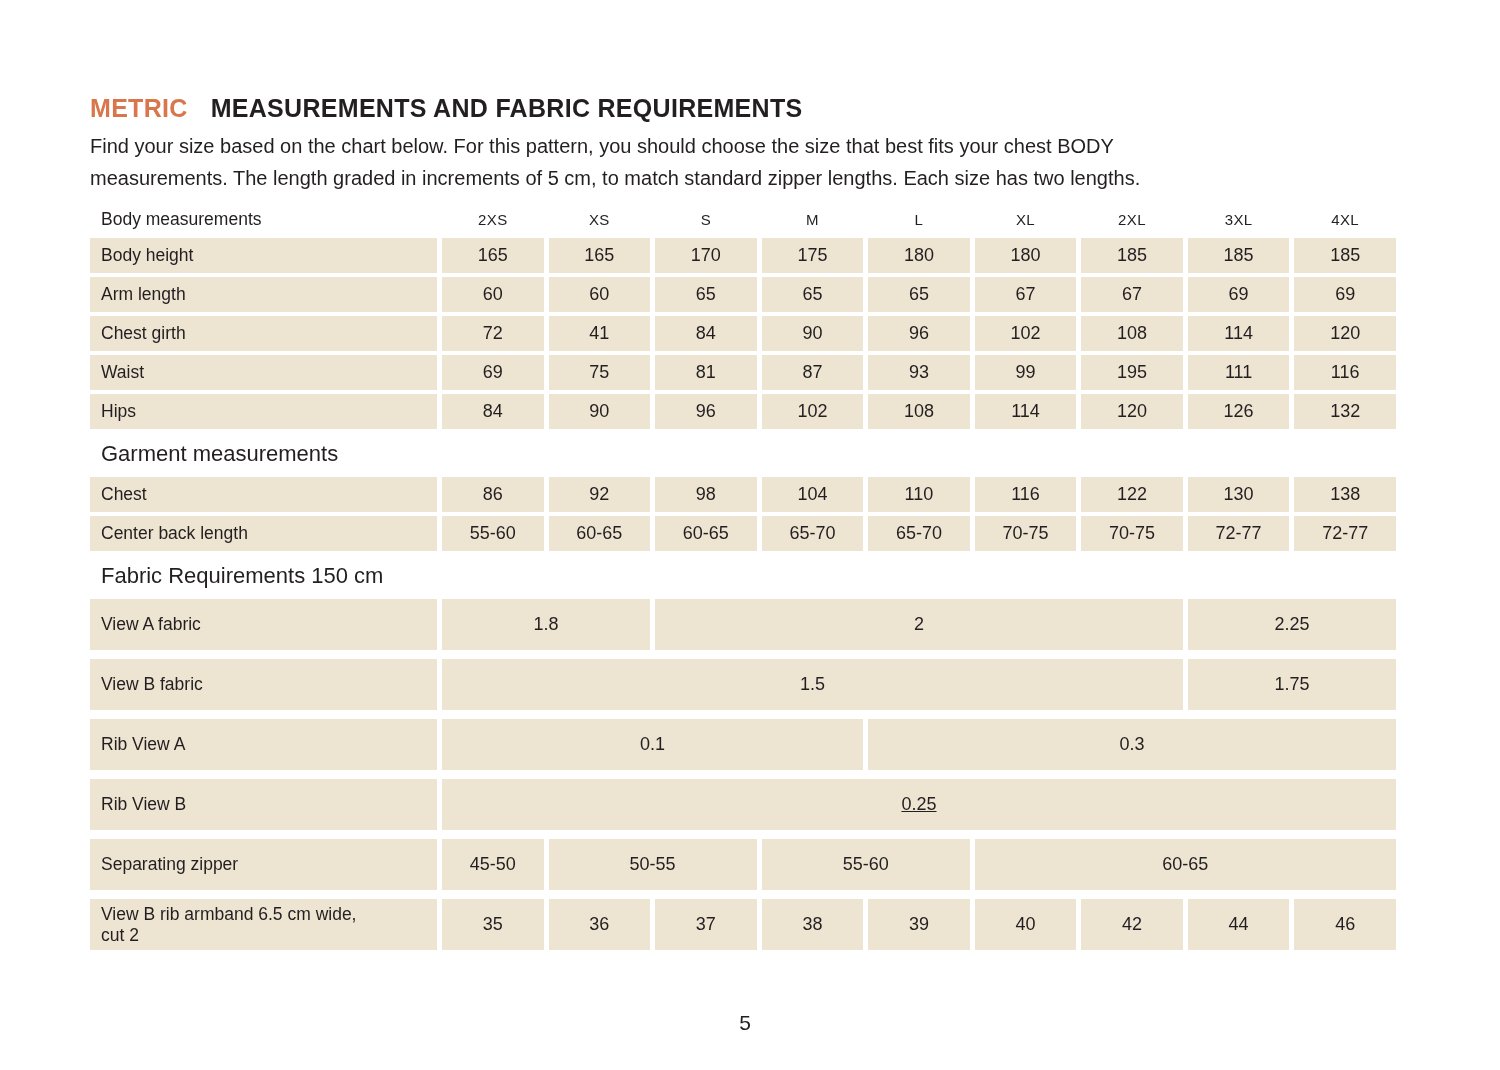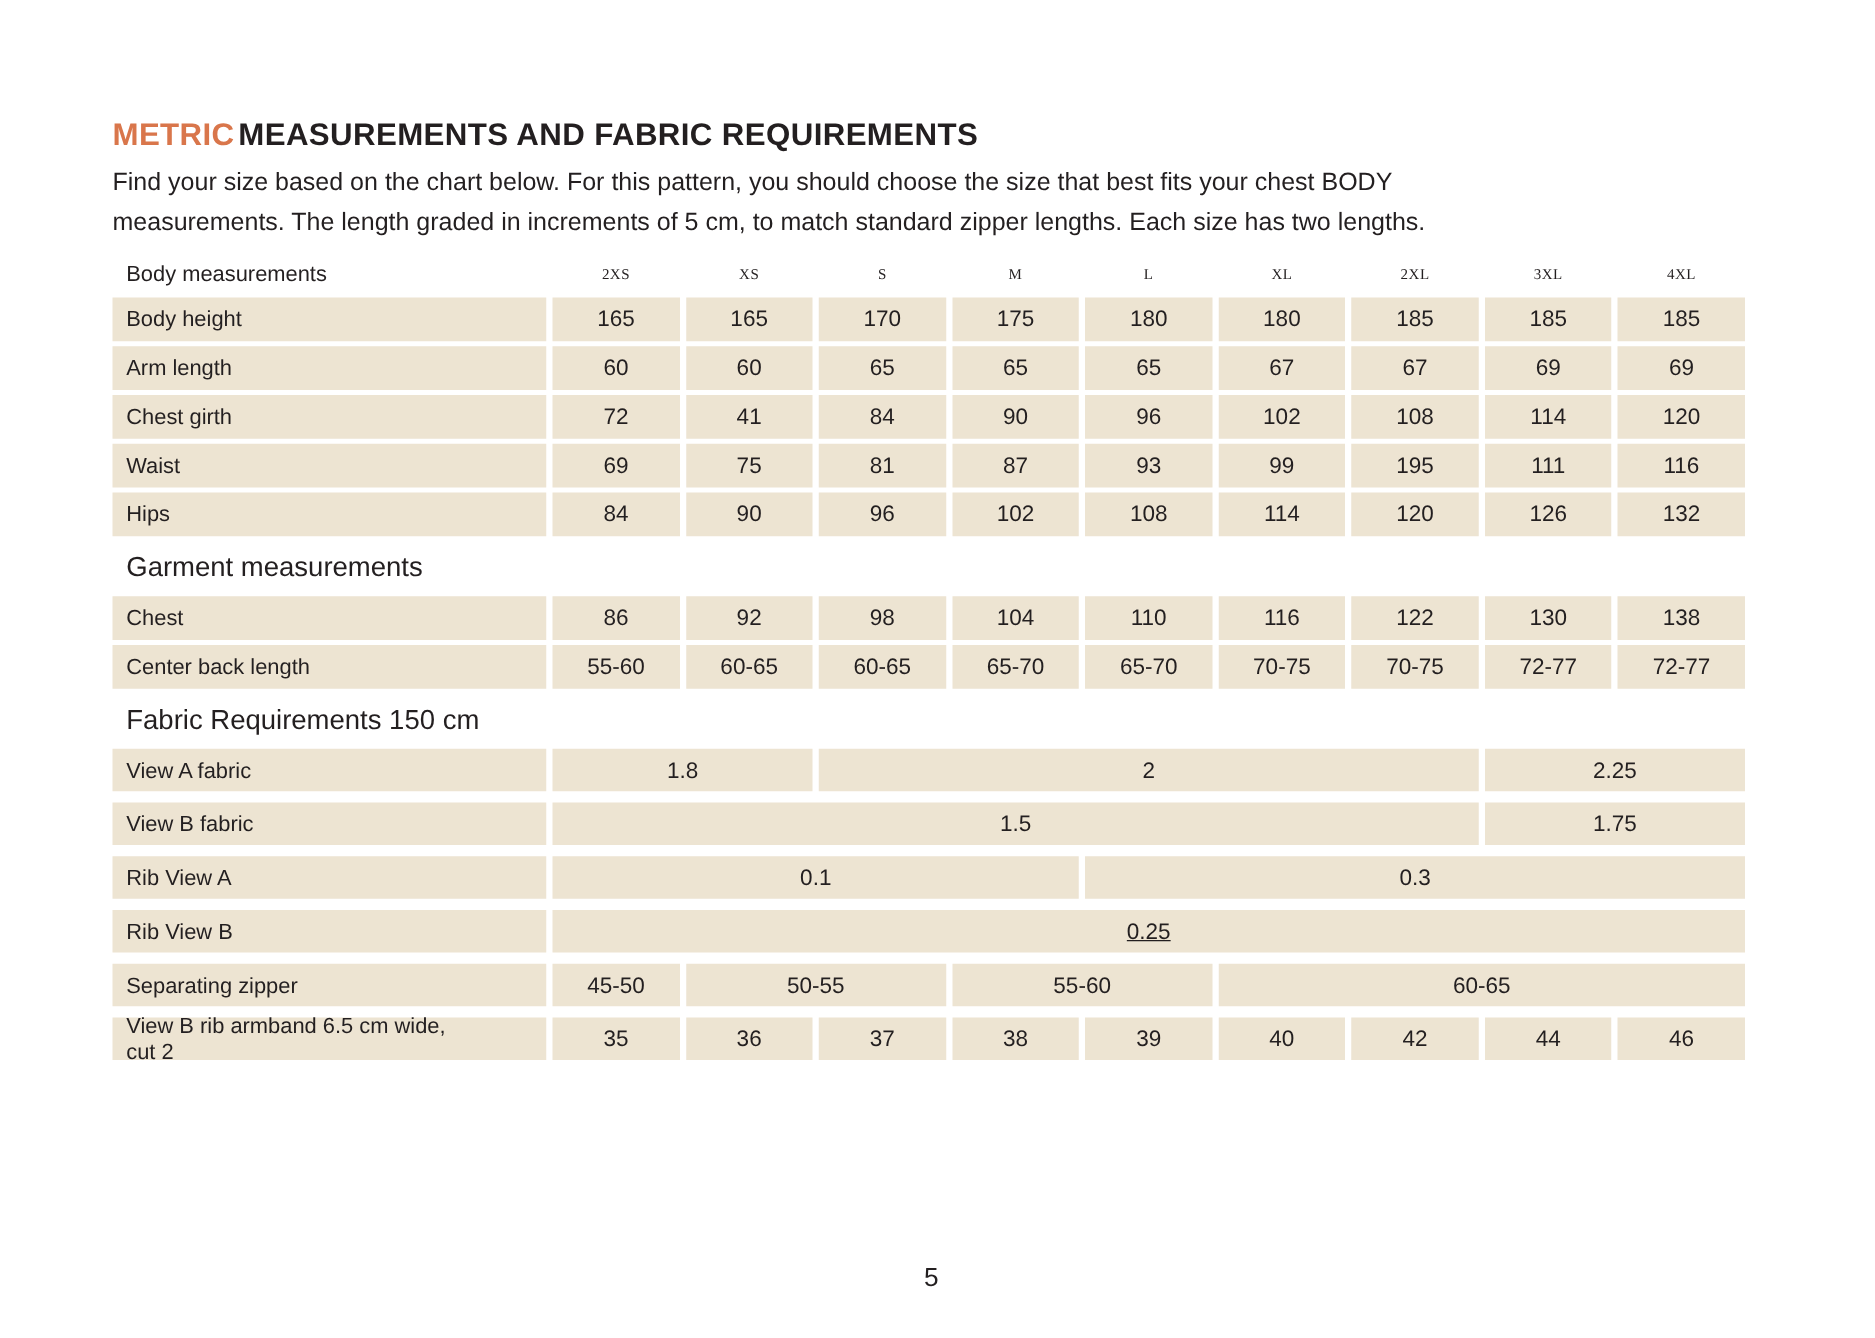--- a/index.html
+++ b/index.html
@@ -16,33 +16,33 @@
     padding: 94px 0 0 90px;
     overflow: hidden;
   }
   .title {
     margin: 0;
     font-size: 25px;
     font-weight: 700;
     line-height: 28px;
     letter-spacing: 0.3px;
   }
-  .title .accent { color: #d9764b; margin-right: 3px; }
+  .title .accent { color: #d9764b; margin-right: 23px; }
   .intro {
     margin: 8px 0 0 0;
     font-size: 20px;
     line-height: 32px;
     font-weight: 400;
   }
   .intro .line { display: block; }
 
   .mtable { margin-top: 12px; width: 1306px; }
 
   .row { display: flex; gap: 5px; height: 35px; margin-bottom: 4px; }
-  .row.tall { height: 34px; margin-bottom: 9px; border-radius: 11px; }
+  .row.tall { height: 51px; margin-bottom: 9px; border-radius: 11px; }
 
   .cell {
     background: #ede4d2;
     display: flex; align-items: center; justify-content: center;
     font-size: 18px;
     box-sizing: border-box;
   }
   .cell.label {
     width: 347px; flex: none;
     justify-content: flex-start;
@@ -57,23 +57,22 @@
   .s2 { width: calc((100% - 40px) / 9 * 2 + 5px); }
   .s4 { width: calc((100% - 40px) / 9 * 4 + 15px); }
   .s5 { width: calc((100% - 40px) / 9 * 5 + 20px); }
   .s7 { width: calc((100% - 40px) / 9 * 7 + 30px); }
   .s9 { width: 100%; text-decoration: underline; }
 
   .header-row { height: 26px; margin-bottom: 6px; }
   .header-row .label { background: none; }
   .header-row .hcell {
     background: none;
-    font-size: 12px;
+    font-size: 15px;
     letter-spacing: 0.4px;
-    font-family: Liberation Serif, serif;
   }
 
   .section-header {
     height: 26px;
     margin: 12px 0 10px 0;
     padding-left: 11px;
     display: flex; align-items: center;
     font-size: 22px;
   }
 

